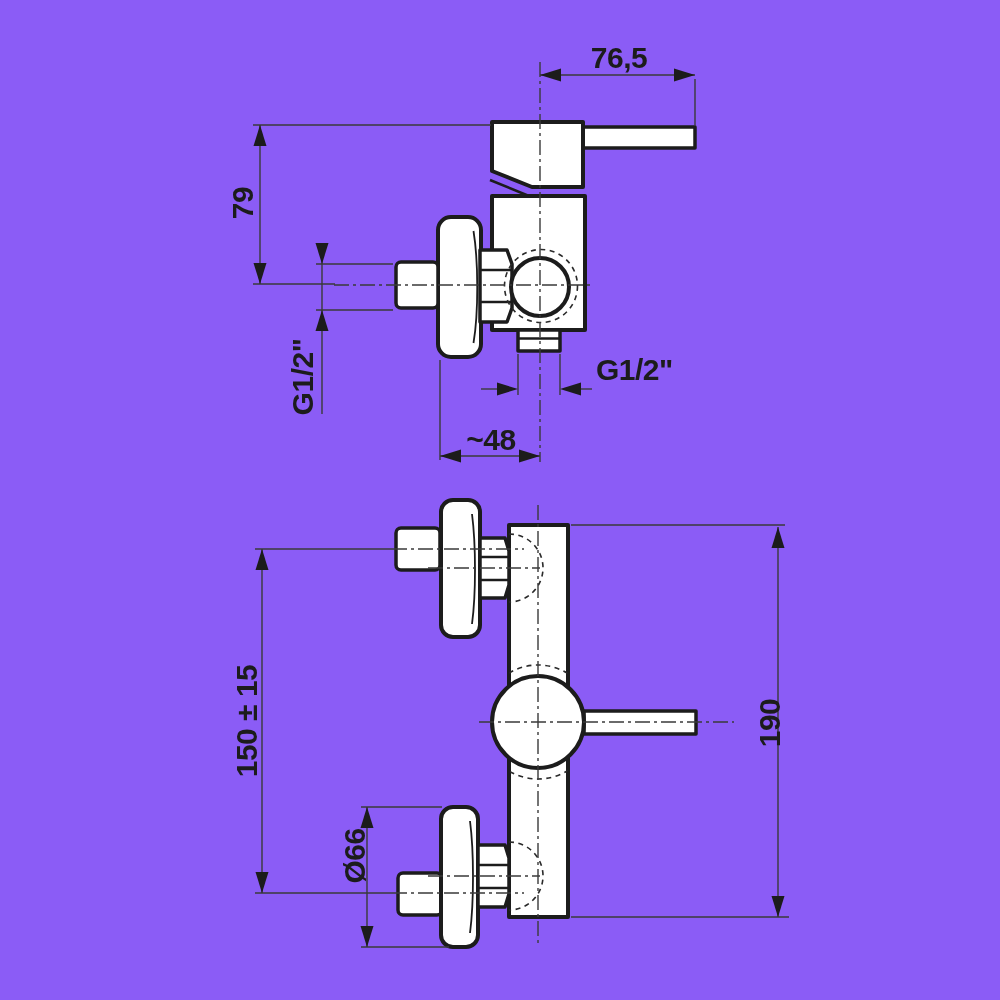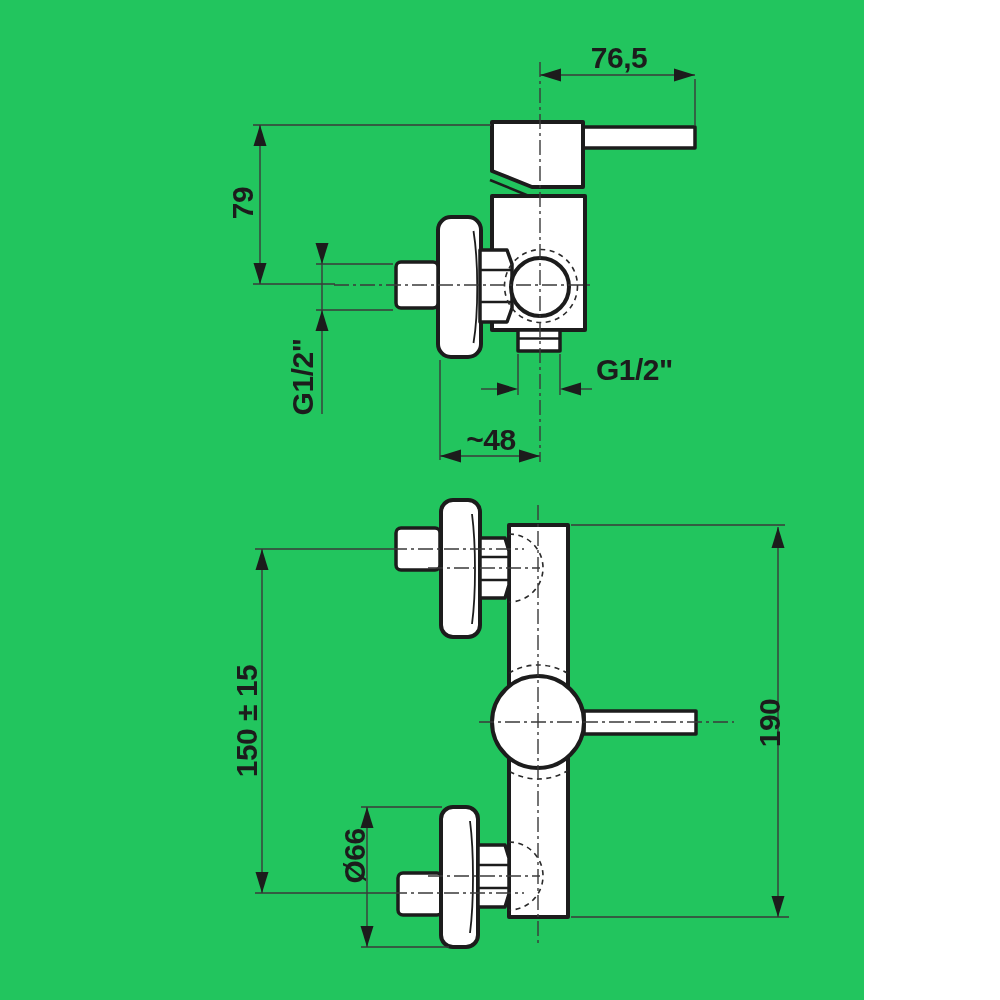--- a/index.html
+++ b/index.html
@@ -4,23 +4,23 @@
 <style>
   html, body {
     margin: 0;
     padding: 0;
     background: #ffffff;
     width: 1000px;
     height: 1000px;
     overflow: hidden;
   }
   .canvas-wrap {
-    width: 864px;
+    width: 1000px;
     height: 1000px;
-    background: #22c55e;
+    background: #8b5cf6;
   }
   svg text {
     font-family: "Liberation Sans", "DejaVu Sans", sans-serif;
     font-weight: bold;
     font-size: 30px;
     fill: #1c1c1c;
     letter-spacing: -0.5px;
   }
   .outline  { stroke: #1c1c1c; stroke-width: 4;   fill: #ffffff; stroke-linejoin: round; }
   .outline3 { stroke: #1c1c1c; stroke-width: 3.5; fill: #ffffff; stroke-linejoin: round; }

